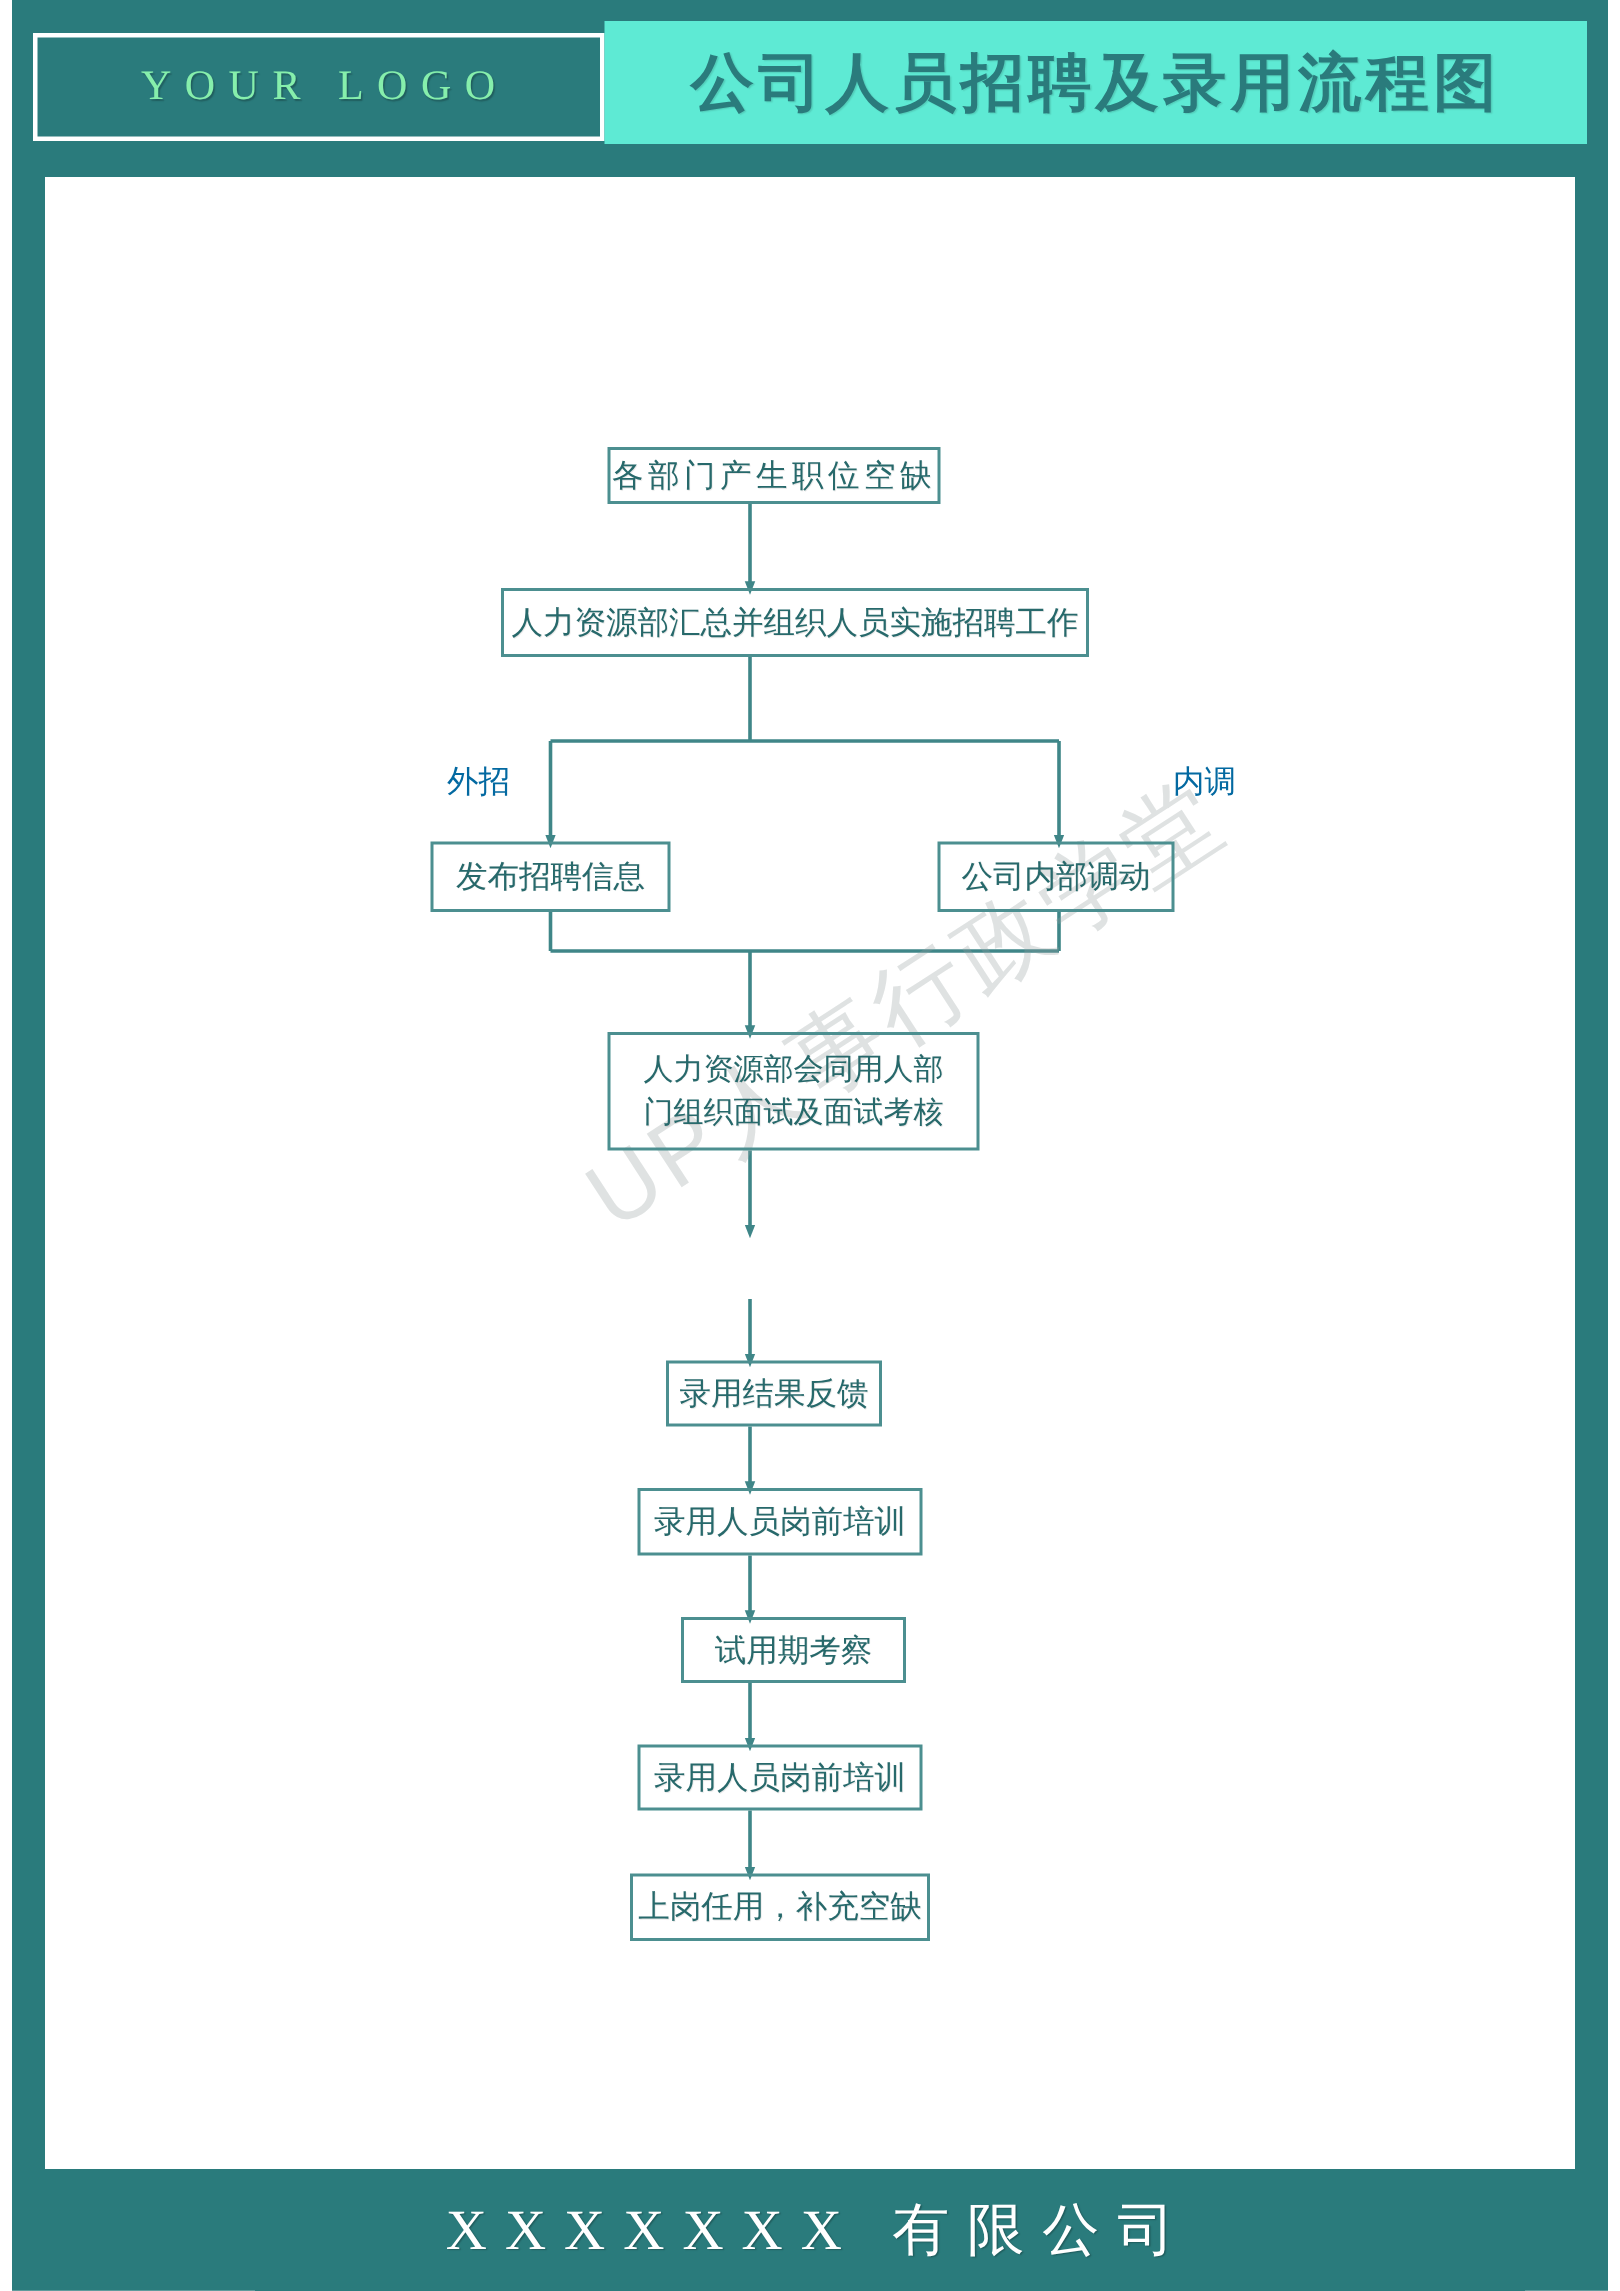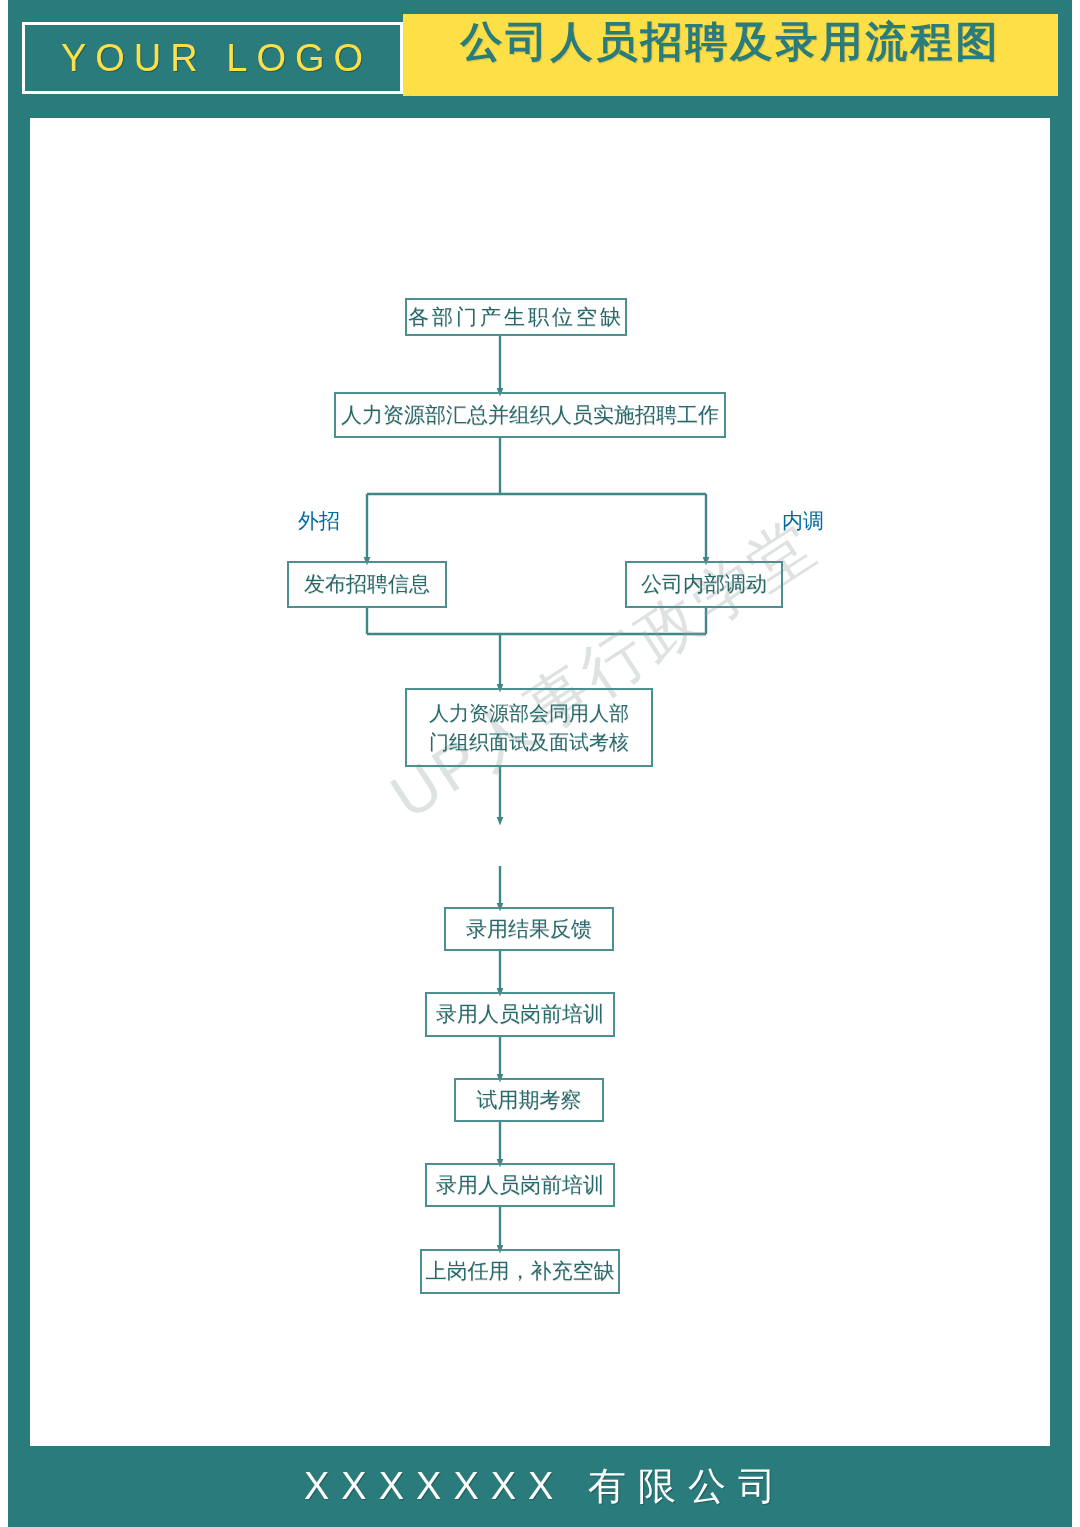--- a/index.html
+++ b/index.html
@@ -58,37 +58,37 @@
     width: 381px;
     height: 72px;
     background: #2a7b7c;
     border: 3px solid #ffffff;
     box-sizing: border-box;
     display: flex;
     align-items: center;
     justify-content: center;
   }
   #logo-text {
-    color: #fde047;
-    font-size: 38px;
+    color: #86efac;
+    font-size: 28px;
     letter-spacing: 9px;
-    font-family: Liberation Sans, sans-serif;
+    font-family: Liberation Serif, serif;
     text-shadow: 1px 1px 1px rgba(0,0,0,0.25);
     padding-left: 8px;
     white-space: nowrap;
   }
   #title-box {
     position: absolute;
     left: 395px;
     top: 14px;
     width: 655px;
     height: 82px;
-    background: #fde047;
-    display: flex;
-    align-items: flex-start;
+    background: #5eead4;
+    display: flex;
+    align-items: center;
     justify-content: center;
   }
   #title-text {
     color: #2a7b7c;
     font-size: 42px;
     letter-spacing: 3px;
     font-weight: bold;
     font-family: "Liberation Serif", "DejaVu Serif", serif;
     white-space: nowrap;
     text-shadow: 1px 1px 1px rgba(0,0,0,0.13);
@@ -103,21 +103,21 @@
     height: 81px;
     background: #2a7b7c;
     display: flex;
     align-items: center;
     justify-content: center;
   }
   #footer-text {
     color: #ffffff;
     font-size: 38px;
     letter-spacing: 12px;
-    font-family: Liberation Sans, sans-serif;
+    font-family: Liberation Serif, serif;
     text-shadow: 1px 1px 1px rgba(0,0,0,0.25);
     padding-left: 12px;
     white-space: nowrap;
     text-align: right;
   }
 
   
   #chart {
     position: absolute;
     left: 30px;
@@ -254,21 +254,21 @@
     <div class="node" style="left:257px; top:443px; width:160px; height:47px;">发布招聘信息</div>
 
     <div class="node" style="left:595px; top:443px; width:158px; height:47px;">公司内部调动</div>
 
     <div class="node two-line" style="left:375px; top:570px; width:248px; height:79px; flex-direction:column;">
       <span>人力资源部会同用人部</span>
       <span>门组织面试及面试考核</span>
     </div>
 
 
-    <div class="node" style="left:414px; top:789px; width:170px; height:44px;">录用结果反馈</div>
+    <div class="node" style="left:414px; top:789px; width:144px; height:44px;">录用结果反馈</div>
 
     <div class="node" style="left:395px; top:874px; width:190px; height:45px;">录用人员岗前培训</div>
 
     <div class="node" style="left:424px; top:960px; width:150px; height:44px;">试用期考察</div>
 
     <div class="node" style="left:395px; top:1045px; width:190px; height:44px;">录用人员岗前培训</div>
 
     <div class="node" style="left:390px; top:1131px; width:200px; height:45px;">上岗任用，补充空缺</div>
 
   </div>

